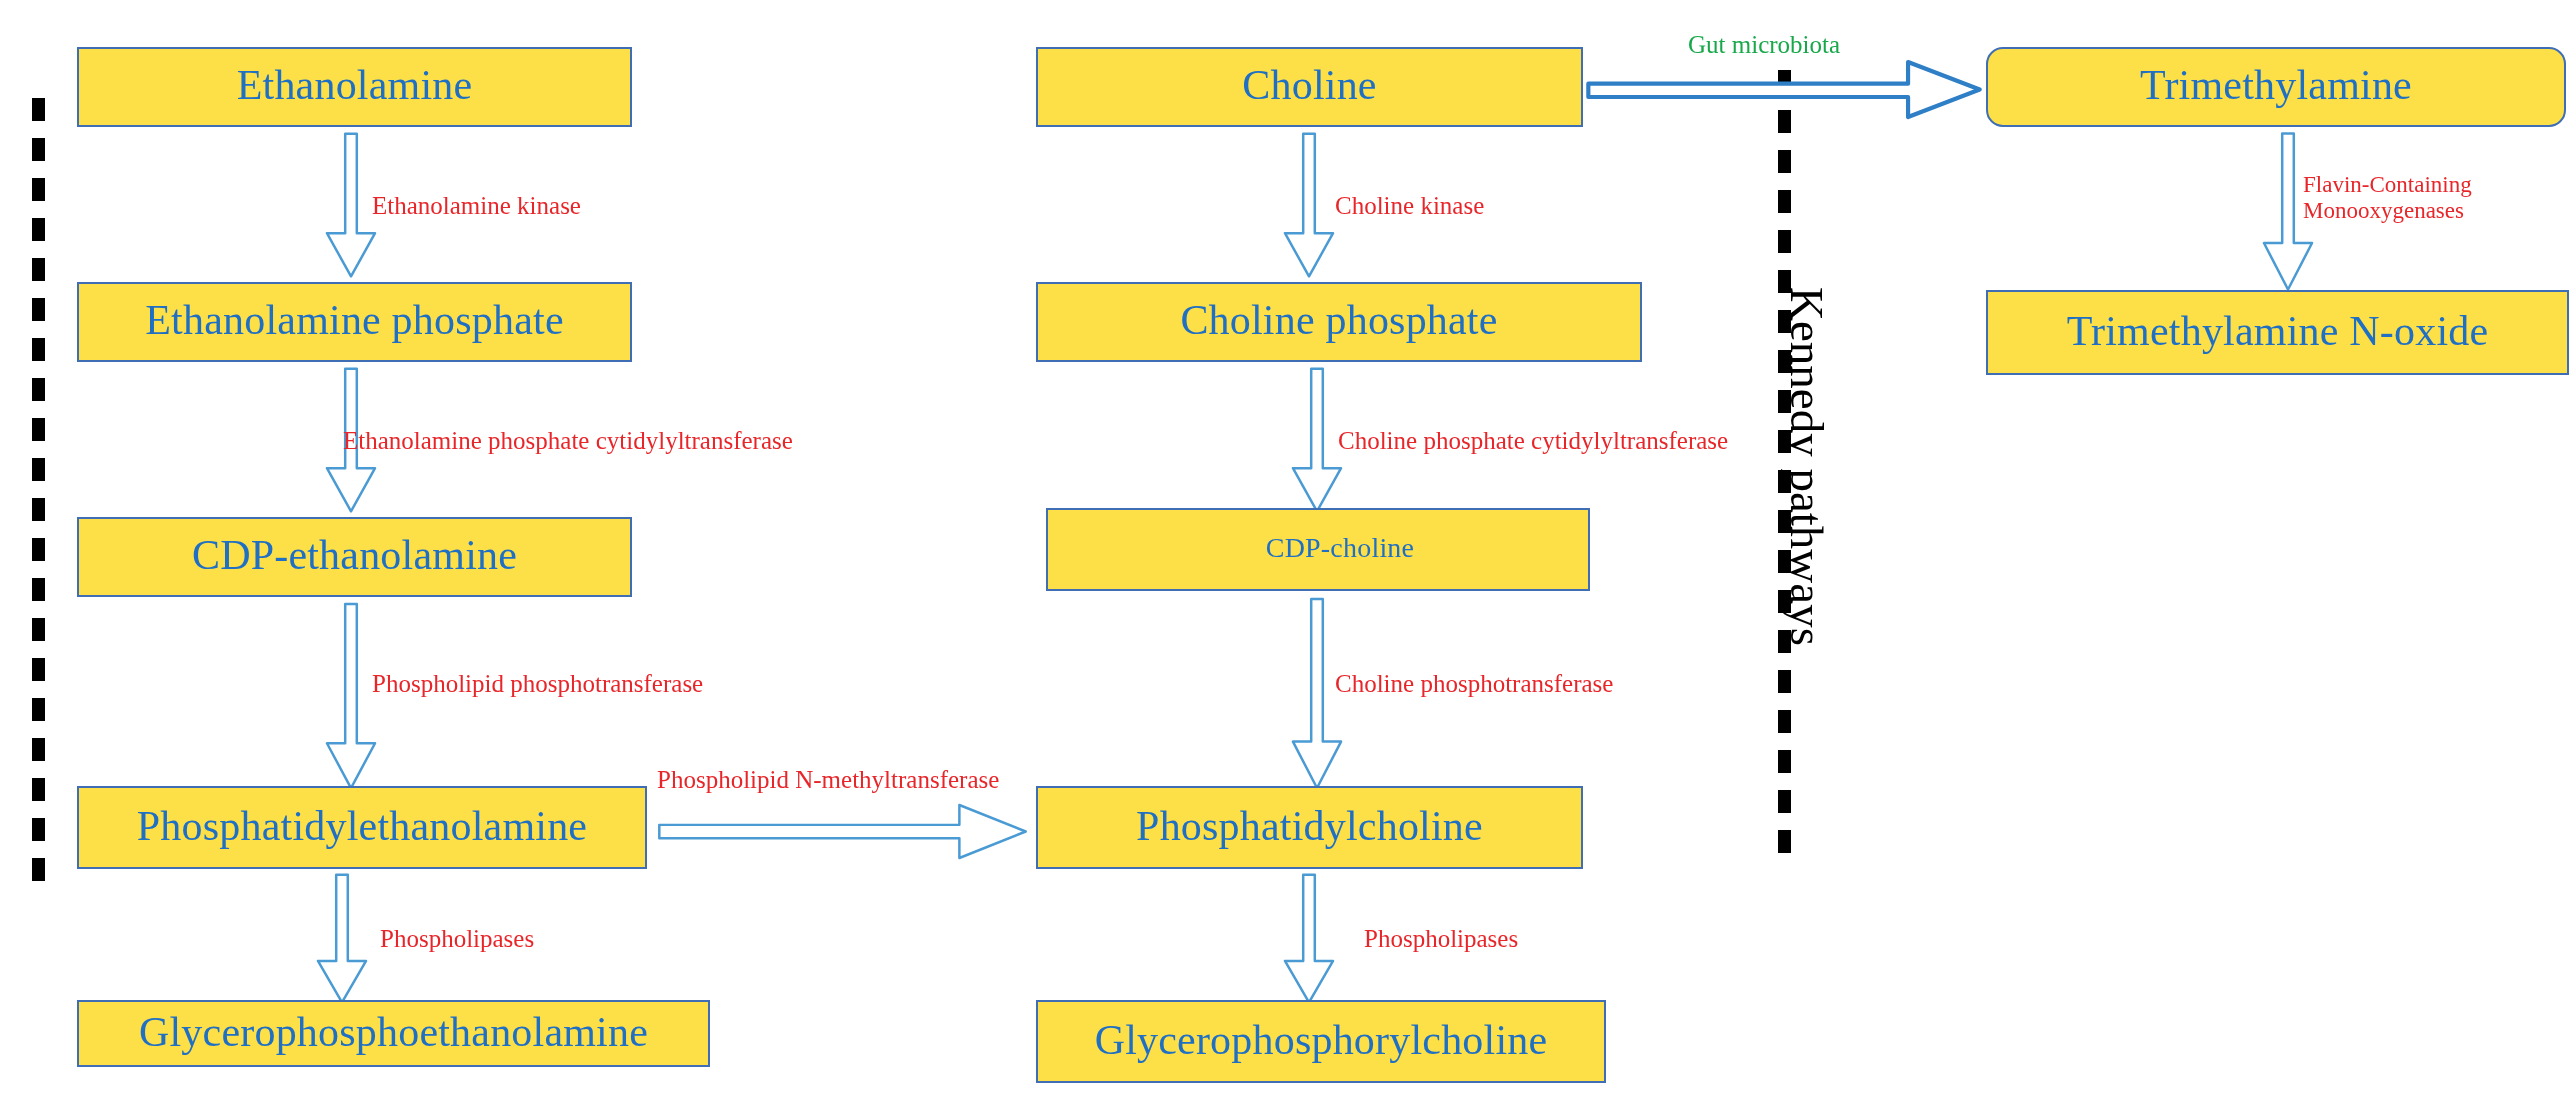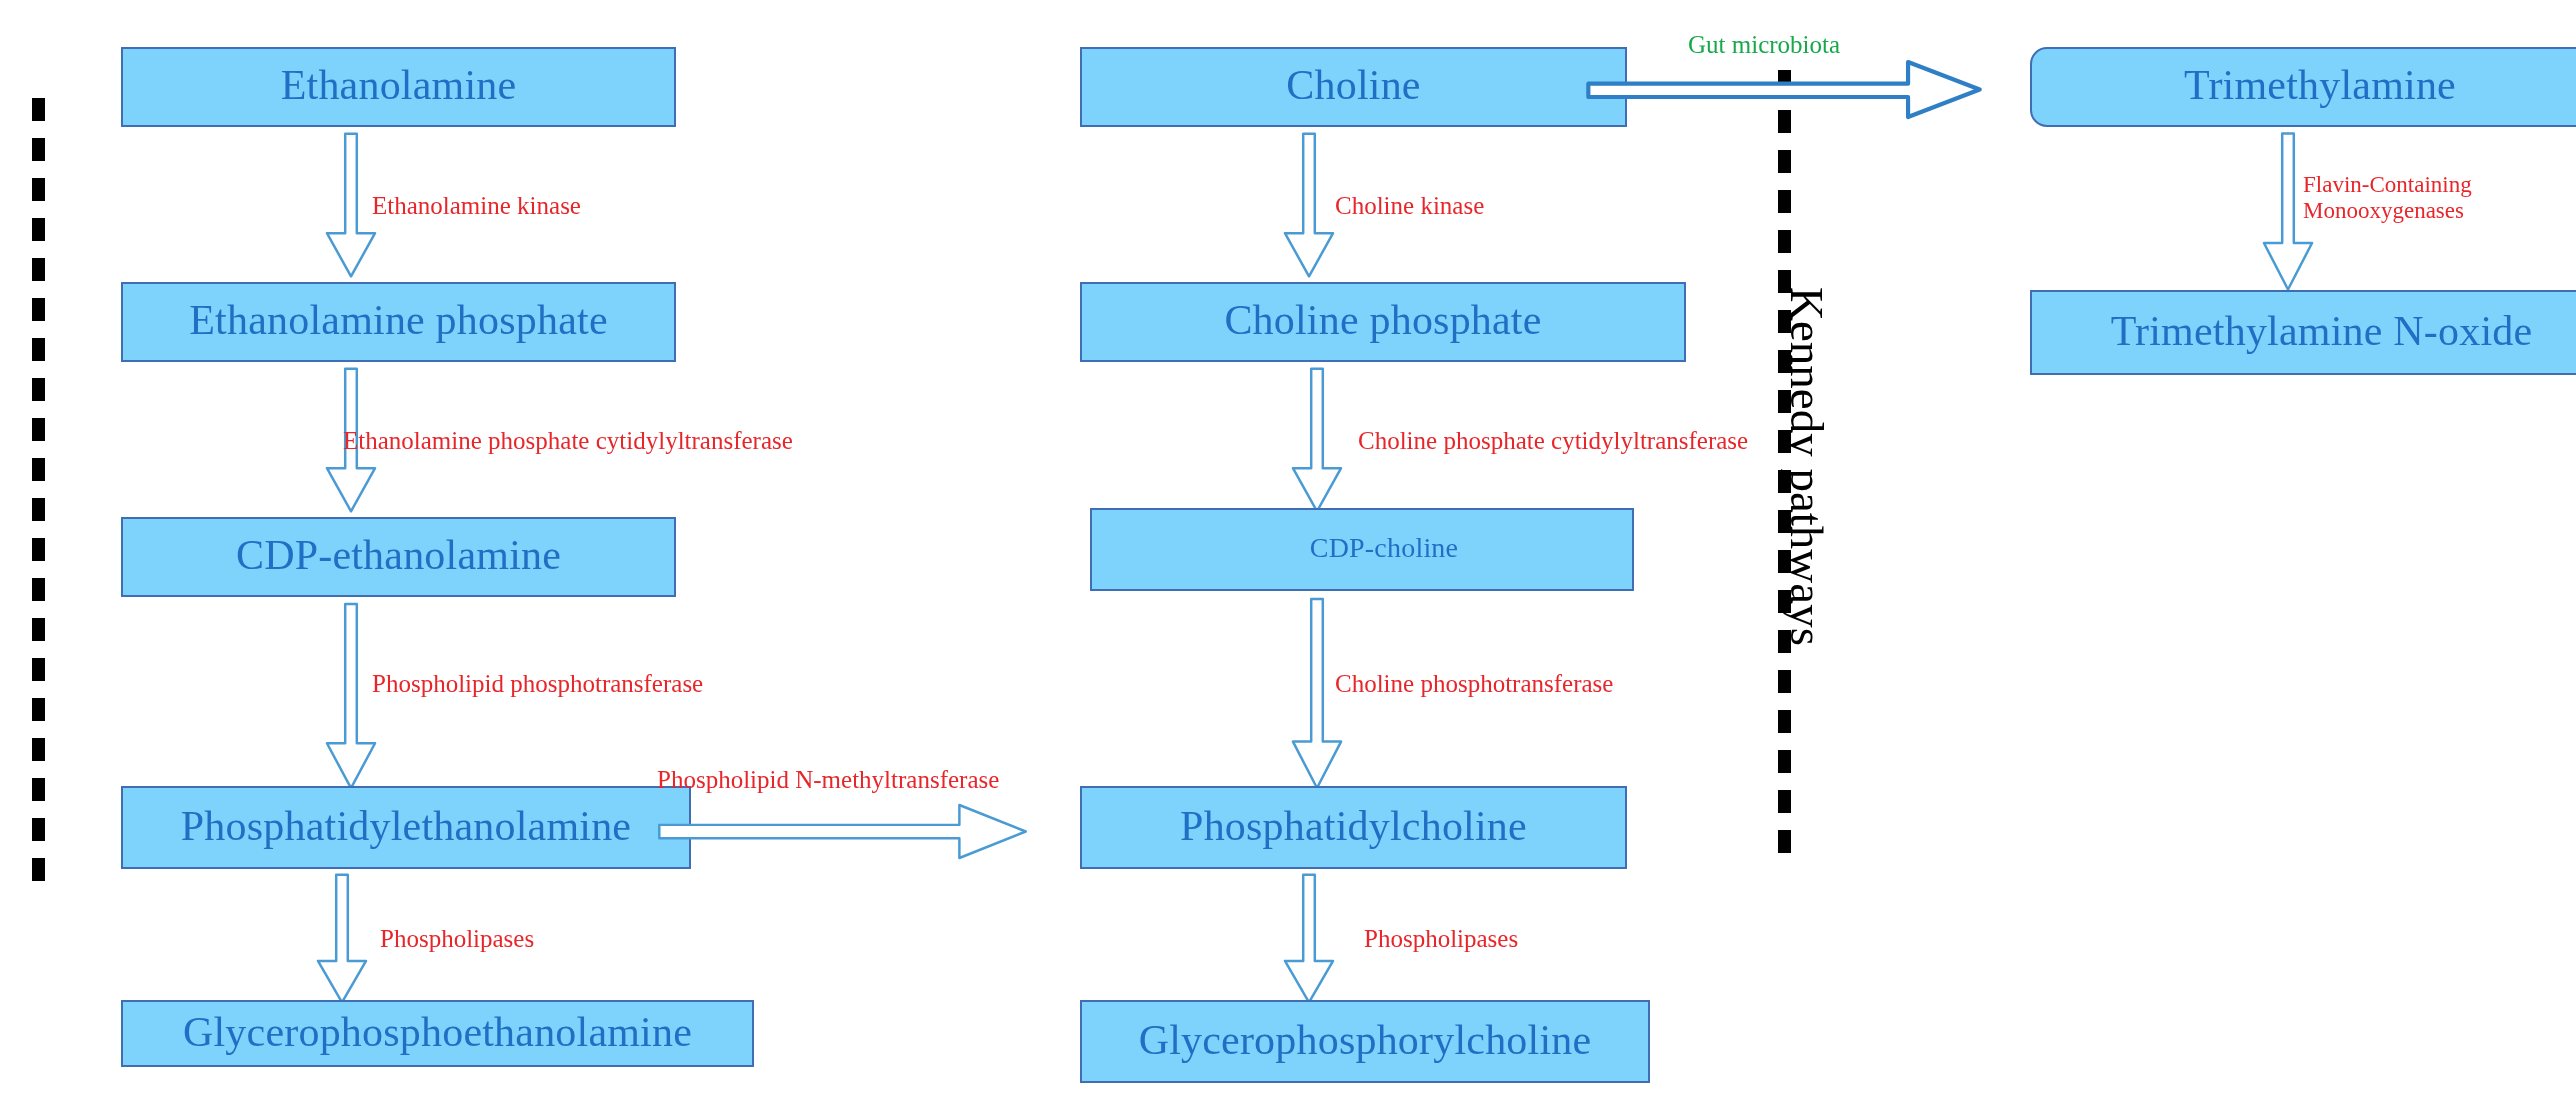--- a/index.html
+++ b/index.html
@@ -15,28 +15,27 @@
     background: #ffffff;
     overflow: hidden;
     font-family: "Liberation Serif", "DejaVu Serif", serif;
   }
 
   
   .node {
     position: absolute;
     box-sizing: border-box;
     border: 2.5px solid #3f6eb5;
-    background: #7dd3fc;
+    background: #fde047;
     display: flex;
     align-items: center;
     justify-content: center;
     color: #1f6fc4;
     white-space: nowrap;
     letter-spacing: 0.2px;
-    margin-left: 44px;
   }
   .node .node-label {
     display: block;
     line-height: 1;
     padding-bottom: 3.3px;
   }
 
   
   .enz {
     position: absolute;
@@ -161,21 +160,21 @@
 
   <div class="node" style="left:1036px; top:282px; width:606px; height:80px; font-size:42px;">
     <span class="node-label">Choline phosphate</span>
   </div>
 
   <div class="arrow" style="left:1283px; top:365px; width:68px; height:150px;">
     <svg width="68" height="150" viewBox="0 0 82 180">
       <path d="M34 4 L48 4 L48 124 L70 124 L41 176 L12 124 L34 124 Z"></path>
     </svg>
   </div>
-  <div class="enz" style="left:1338px; top:427px; font-size:25px;margin-left:20px;">Choline phosphate cytidylyltransferase</div>
+  <div class="enz" style="left:1338px; top:427px; font-size:25px;">Choline phosphate cytidylyltransferase</div>
 
   <div class="node" style="left:1046px; top:508px; width:544px; height:83px; font-size:28px;padding-left:44px;">
     <span class="node-label">CDP-choline</span>
   </div>
 
   <div class="arrow" style="left:1283px; top:595px; width:68px; height:197px;">
     <svg width="68" height="197" viewBox="0 0 82 236">
       <path d="M34 4 L48 4 L48 176 L70 176 L41 232 L12 176 L34 176 Z"></path>
     </svg>
   </div>

